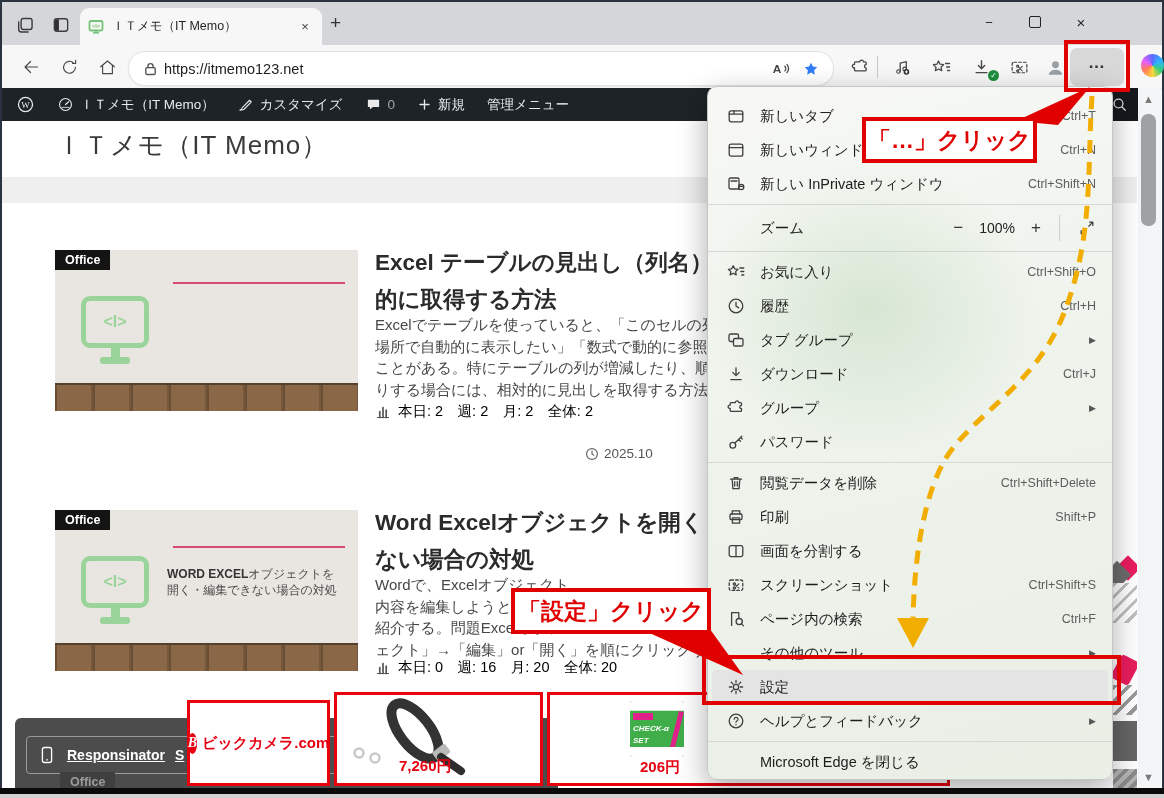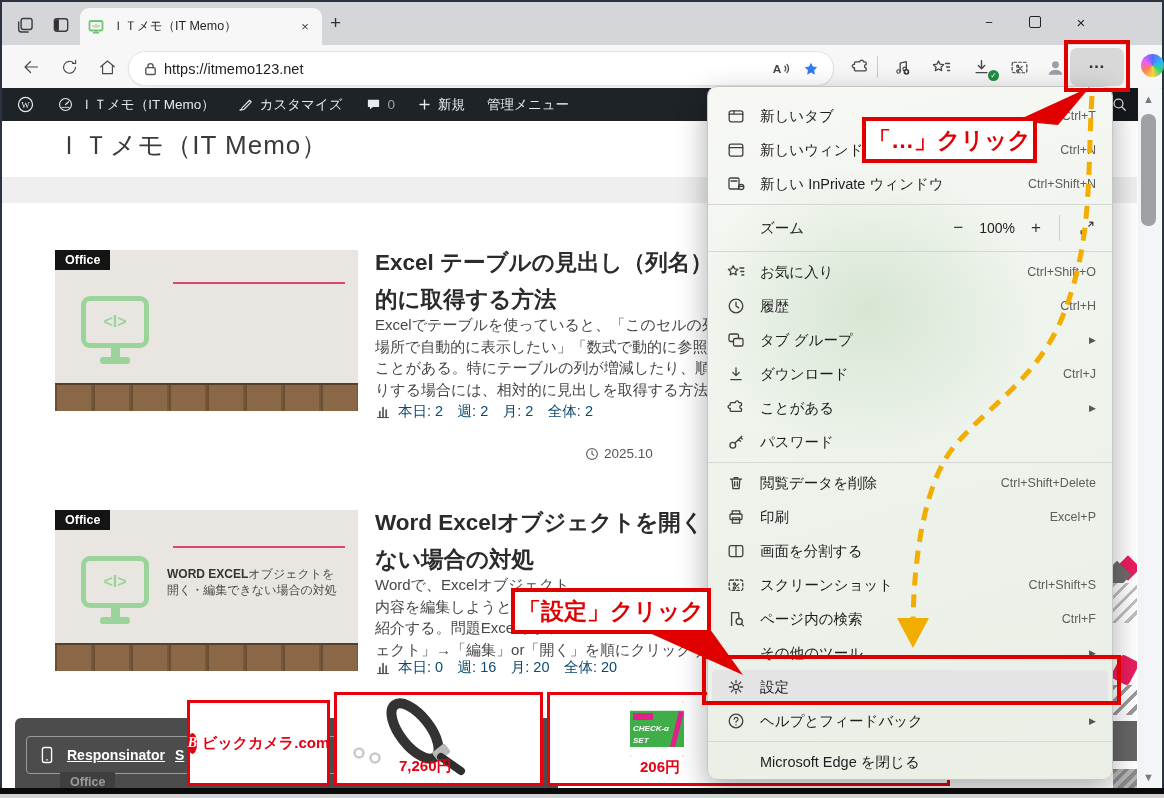--- a/index.html
+++ b/index.html
@@ -49,21 +49,21 @@
   .pinkline{height:2px;background:#d9486e;}
   .monitor{width:58px;height:42px;border:5px solid #9bd49b;border-radius:9px;
            display:flex;align-items:center;justify-content:center;color:#9bd49b;
            font-weight:bold;font-size:16px;}
   .mon-neck{width:9px;height:9px;background:#9bd49b;margin:0 auto;}
   .mon-base{width:30px;height:7px;background:#9bd49b;border-radius:3px;margin:0 auto;}
   .slide-text{font-size:12px;color:#4c4c4c;line-height:16px;width:178px;}
   .slide-text b{color:#333;}
   .a-title{font-size:22.5px;font-weight:bold;color:#2b2b2b;white-space:nowrap;line-height:37px;}
   .a-exc div{font-size:15px;color:#474747;line-height:21.5px;white-space:nowrap;}
-  .a-stats{display:flex;align-items:center;gap:7px;font-size:14.5px;color:#0c4a6e;white-space:nowrap;}
+  .a-stats{display:flex;align-items:center;gap:7px;font-size:14.5px;color:#000000;white-space:nowrap;}
   .a-date{display:flex;align-items:center;gap:5px;font-size:13.5px;color:#555;}
   
   .resp-bar{left:15px;top:718px;width:543px;height:70px;background:#4c4c4c;border-radius:6px 6px 0 0;z-index:4;}
   .resp-inner{left:11px;top:18px;width:516px;height:38px;border:1px solid #9b9b9b;border-radius:4px;
               display:flex;align-items:center;gap:10px;padding-left:10px;box-sizing:border-box;}
   .resp-link{color:#fff;font-size:14px;font-weight:bold;text-decoration:underline;}
   .office-dim{left:60px;top:772px;background:#3f3f3f;color:#9b9b9b;font-size:12.5px;font-weight:bold;
               padding:3px 10px;z-index:5;}
   .ad{background:#fff;border:3px solid #e8000d;box-sizing:border-box;z-index:5;}
   .bic-row{display:flex;align-items:center;gap:5px;justify-content:center;height:100%;}
@@ -532,21 +532,21 @@
           </span>
           <span class="m-label">ダウンロード</span>
           <span class="m-sc">Ctrl+J</span>
         </div>
         <div class="m-row">
           <span class="m-ic" style="display: inline-flex; align-items: center; justify-content: center;">
             <svg width="20" height="20" viewBox="0 0 20 20" fill="none" stroke="#3f3f3f" stroke-width="1.3" stroke-linecap="round" stroke-linejoin="round">
               <path d="M8.2 4.6h1.2a1.7 1.7 0 1 1 3.4 0h1.7a1 1 0 0 1 1 1v1.7a1.7 1.7 0 1 0 0 3.4v1.7a1 1 0 0 1-1 1H5.2a1 1 0 0 1-1-1v-2a1.7 1.7 0 1 1 0-3.3V5.6a1 1 0 0 1 1-1z"></path>
             </svg>
           </span>
-          <span class="m-label">ことがある</span>
+          <span class="m-label">グループ</span>
           <span class="m-arrow">▶</span>
         </div>
         <div class="m-row">
           <span class="m-ic" style="display: inline-flex; align-items: center; justify-content: center;">
             <svg width="20" height="20" viewBox="0 0 20 20" fill="none" stroke="#3f3f3f" stroke-width="1.3" stroke-linecap="round" stroke-linejoin="round">
               <circle cx="6.8" cy="13.2" r="2.9"></circle>
               <path d="M9 11l6.8-6.8M12.6 7.4l2 2M14.6 5.4l1.6 1.6"></path>
             </svg>
           </span>
           <span class="m-label">パスワード</span>
@@ -563,21 +563,21 @@
         </div>
         <div class="m-row">
           <span class="m-ic" style="display: inline-flex; align-items: center; justify-content: center;">
             <svg width="20" height="20" viewBox="0 0 20 20" fill="none" stroke="#3f3f3f" stroke-width="1.3" stroke-linecap="round" stroke-linejoin="round">
               <path d="M6.2 7V3.8h7.6V7"></path>
               <rect x="4" y="7" width="12" height="5.6" rx="1"></rect>
               <rect x="6.4" y="10.8" width="7.2" height="5.4"></rect>
             </svg>
           </span>
           <span class="m-label">印刷</span>
-          <span class="m-sc">Excel+P</span>
+          <span class="m-sc">Shift+P</span>
         </div>
         <div class="m-row">
           <span class="m-ic" style="display: inline-flex; align-items: center; justify-content: center;">
             <svg width="20" height="20" viewBox="0 0 20 20" fill="none" stroke="#3f3f3f" stroke-width="1.3" stroke-linecap="round" stroke-linejoin="round">
               <rect x="3.2" y="4.6" width="13.6" height="11" rx="1.8"></rect>
               <path d="M10 4.6v11"></path>
             </svg>
           </span>
           <span class="m-label">画面を分割する</span>
         </div>

